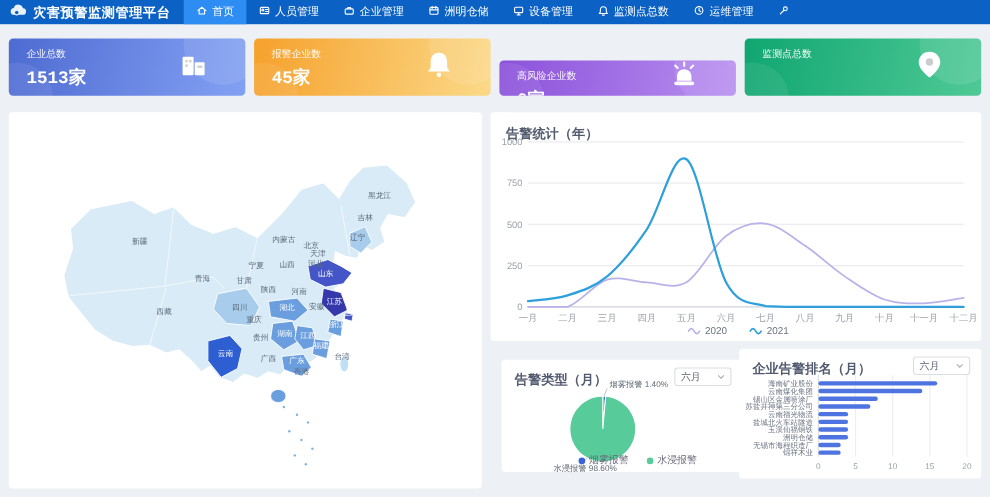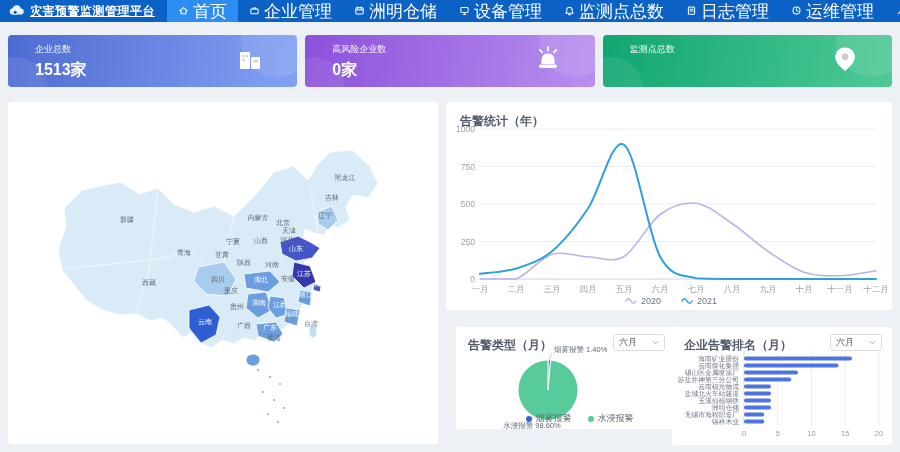--- a/index.html
+++ b/index.html
@@ -10,40 +10,40 @@
     overflow:hidden;
   }
   .app { position:relative; width:900px; height:452px; }
 
   
   .navbar {
     position:absolute; top:0; left:0; width:900px; height:22px;
     background:#0b61c4; display:flex; align-items:center; color:#fff;
   }
   .brand { display:flex; align-items:center; gap:5px; padding:0 12px 0 8px; height:100%; }
-  .brand-title { font-size:12px; font-weight:bold; letter-spacing:.5px; white-space:nowrap;text-decoration:underline; }
+  .brand-title { font-size:12px; font-weight:bold; letter-spacing:.5px; white-space:nowrap; }
   .nav { display:flex; height:100%; flex:1; }
-  .nav-item { display:flex; align-items:center; gap:4px; padding:0 11px; font-size:17px; cursor:pointer; white-space:nowrap; }
+  .nav-item { display:flex; align-items:center; gap:4px; padding:0 11px; font-size:10px; cursor:pointer; white-space:nowrap; }
   .nav-item.active { background:#2e8df2; }
 
   
   .cards { position:absolute; top:35px; left:8px; width:884px; height:52px; display:flex; gap:8px; }
-  .card { flex:1; border-radius:4px; position:relative; color:#fff; overflow:hidden; padding:8px 27px; }
+  .card { flex:1; border-radius:4px; position:relative; color:#fff; overflow:hidden; padding:8px 16px;font-family:Liberation Mono, monospace; }
   .card::before { content:""; position:absolute; right:-16px; top:-30px; width:72px; height:72px; border-radius:50%; background:rgba(255,255,255,.10); }
   .card::after  { content:""; position:absolute; left:-24px; bottom:-34px; width:64px; height:64px; border-radius:50%; background:rgba(255,255,255,.08); }
   .card .label { font-size:9px; opacity:.95; }
   .card .value { font-size:16px; font-weight:bold; margin-top:4px; }
   .card .cicon { position:absolute; right:32px; top:50%; transform:translateY(-50%); z-index:1; }
 
   
   .panel { position:absolute; background:#fff; border-radius:3px; }
   .map-panel  { left:8px;   top:102px; width:430px; height:342px; }
   .line-panel { left:446px; top:102px; width:446px; height:208px; }
   .pie-panel  { left:456px; top:327px; width:219px; height:102px; }
-  .bar-panel  { left:672px; top:327px; width:220px; height:118px; }
+  .bar-panel  { left:672px; top:317px; width:220px; height:118px; }
   .panel-title { position:absolute; top:10px; left:12px; font-size:12px; font-weight:bold; color:#515a6e; z-index:2; }
   .line-panel .panel-title { top:11px; left:14px; }
 
   .dropdown {
     position:absolute; top:7px; right:10px; width:52px; height:17px;
     border:1px solid #d9dde4; border-radius:3px; background:#fff;
     display:flex; align-items:center; justify-content:space-between;
     padding:0 5px; font-size:9px; color:#5a6270; z-index:2; cursor:pointer;
   }
   .panel svg.chart { position:absolute; left:0; top:0; }
@@ -75,20 +75,28 @@
     <nav class="nav" id="nav">
         <div class="nav-item active">
           <span><svg width="11" height="11" viewBox="0 0 12 12" fill="none" stroke="#fff" stroke-width="1.1" stroke-linecap="round" stroke-linejoin="round">
               <path d="M2 6.2 6 2.8 10 6.2"></path>
               <path d="M3.3 5.6V9.5h5.4V5.6"></path>
             </svg></span>
           <span>首页</span>
         </div>
         <div class="nav-item">
           <span><svg width="11" height="11" viewBox="0 0 12 12" fill="none" stroke="#fff" stroke-width="1.1" stroke-linecap="round" stroke-linejoin="round">
+              <rect x="1.8" y="3" width="8.4" height="6.2" rx="1"></rect>
+              <circle cx="4.3" cy="5.6" r="1"></circle>
+              <path d="M6.8 5h2.4M6.8 7h2.4"></path>
+            </svg></span>
+          <span>人员管理</span>
+        </div>
+        <div class="nav-item">
+          <span><svg width="11" height="11" viewBox="0 0 12 12" fill="none" stroke="#fff" stroke-width="1.1" stroke-linecap="round" stroke-linejoin="round">
               <rect x="2" y="4.4" width="8" height="5.2" rx="1"></rect>
               <path d="M4.6 4.4V3.2h2.8v1.2"></path>
             </svg></span>
           <span>企业管理</span>
         </div>
         <div class="nav-item">
           <span><svg width="11" height="11" viewBox="0 0 12 12" fill="none" stroke="#fff" stroke-width="1.1" stroke-linecap="round" stroke-linejoin="round">
               <rect x="2" y="3" width="8" height="6.8" rx="1"></rect>
               <path d="M2 5.4h8M4.2 2v2M7.8 2v2"></path>
             </svg></span>
@@ -100,27 +108,20 @@
               <path d="M4.6 10.4h2.8M6 8.2v2.2"></path>
             </svg></span>
           <span>设备管理</span>
         </div>
         <div class="nav-item">
           <span><svg width="11" height="11" viewBox="0 0 12 12" fill="none" stroke="#fff" stroke-width="1.1" stroke-linecap="round" stroke-linejoin="round">
               <path d="M6 2.4c2.2 0 3 1.6 3 3.4v1.8l1 1.4H2l1-1.4V5.8c0-1.8.8-3.4 3-3.4z"></path>
               <path d="M5 10.4c.3.5 1.7.5 2 0"></path>
             </svg></span>
           <span>监测点总数</span>
-        </div>
-        <div class="nav-item">
-          <span><svg width="11" height="11" viewBox="0 0 12 12" fill="none" stroke="#fff" stroke-width="1.1" stroke-linecap="round" stroke-linejoin="round">
-              <rect x="2.6" y="2.2" width="6.8" height="8" rx="1"></rect>
-              <path d="M4.4 4.6h3.2M4.4 6.6h3.2"></path>
-            </svg></span>
-          <span>日志管理</span>
         </div>
         <div class="nav-item">
           <span><svg width="11" height="11" viewBox="0 0 12 12" fill="none" stroke="#fff" stroke-width="1.1" stroke-linecap="round" stroke-linejoin="round">
               <circle cx="6" cy="6" r="3.8"></circle>
               <path d="M6 3.8V6l1.6 1"></path>
             </svg></span>
           <span>运维管理</span>
         </div>
         <div class="nav-item">
           <span><svg width="11" height="11" viewBox="0 0 12 12" fill="none" stroke="#fff" stroke-width="1.1" stroke-linecap="round" stroke-linejoin="round">
@@ -138,21 +139,29 @@
         <div class="value">1513家</div>
         <span class="cicon"><svg width="30" height="30" viewBox="0 0 30 30">
             <rect x="5" y="8" width="10" height="17" rx="1" fill="#fff"></rect>
             <rect x="16" y="13" width="9" height="12" rx="1" fill="#fff"></rect>
             <rect x="7.4" y="11" width="2.3" height="2.3" fill="rgba(0,0,0,.18)"></rect>
             <rect x="10.8" y="11" width="2.3" height="2.3" fill="rgba(0,0,0,.18)"></rect>
             <rect x="7.4" y="15" width="2.3" height="2.3" fill="rgba(0,0,0,.18)"></rect>
             <rect x="18.4" y="16" width="4.6" height="2.3" fill="rgba(0,0,0,.18)"></rect>
           </svg></span>
       </div>
-      <div class="card" style="background: linear-gradient(100deg, rgb(139, 81, 218), rgb(184, 143, 240));">
+      <div class="card" style="background: linear-gradient(100deg, rgb(246, 161, 44), rgb(251, 217, 136));">
+        <div class="label">报警企业数</div>
+        <div class="value">45家</div>
+        <span class="cicon"><svg width="30" height="30" viewBox="0 0 30 30">
+            <path d="M15 4.5c5.5 0 7.5 4 7.5 8.5v5l2.5 3.5H5L7.5 18v-5C7.5 8.5 9.5 4.5 15 4.5z" fill="#fff"></path>
+            <circle cx="15" cy="24.5" r="2.1" fill="#fff"></circle>
+          </svg></span>
+      </div>
+      <div class="card" style="background: linear-gradient(100deg, rgb(139, 81, 218), rgb(184, 143, 240)); margin-top: 20px;">
         <div class="label">高风险企业数</div>
         <div class="value">0家</div>
         <span class="cicon"><svg width="30" height="30" viewBox="0 0 30 30">
             <path d="M15 9.5c4.6 0 6.6 3.4 6.6 7v3.5H8.4v-3.5c0-3.6 2-7 6.6-7z" fill="#fff"></path>
             <rect x="6" y="20.5" width="18" height="3.4" rx="1.7" fill="#fff"></rect>
             <g stroke="#fff" stroke-width="1.8" stroke-linecap="round">
               <path d="M15 3.2v3.2"></path>
               <path d="M6.8 6l2.3 2.3"></path>
               <path d="M23.2 6l-2.3 2.3"></path>
             </g>

